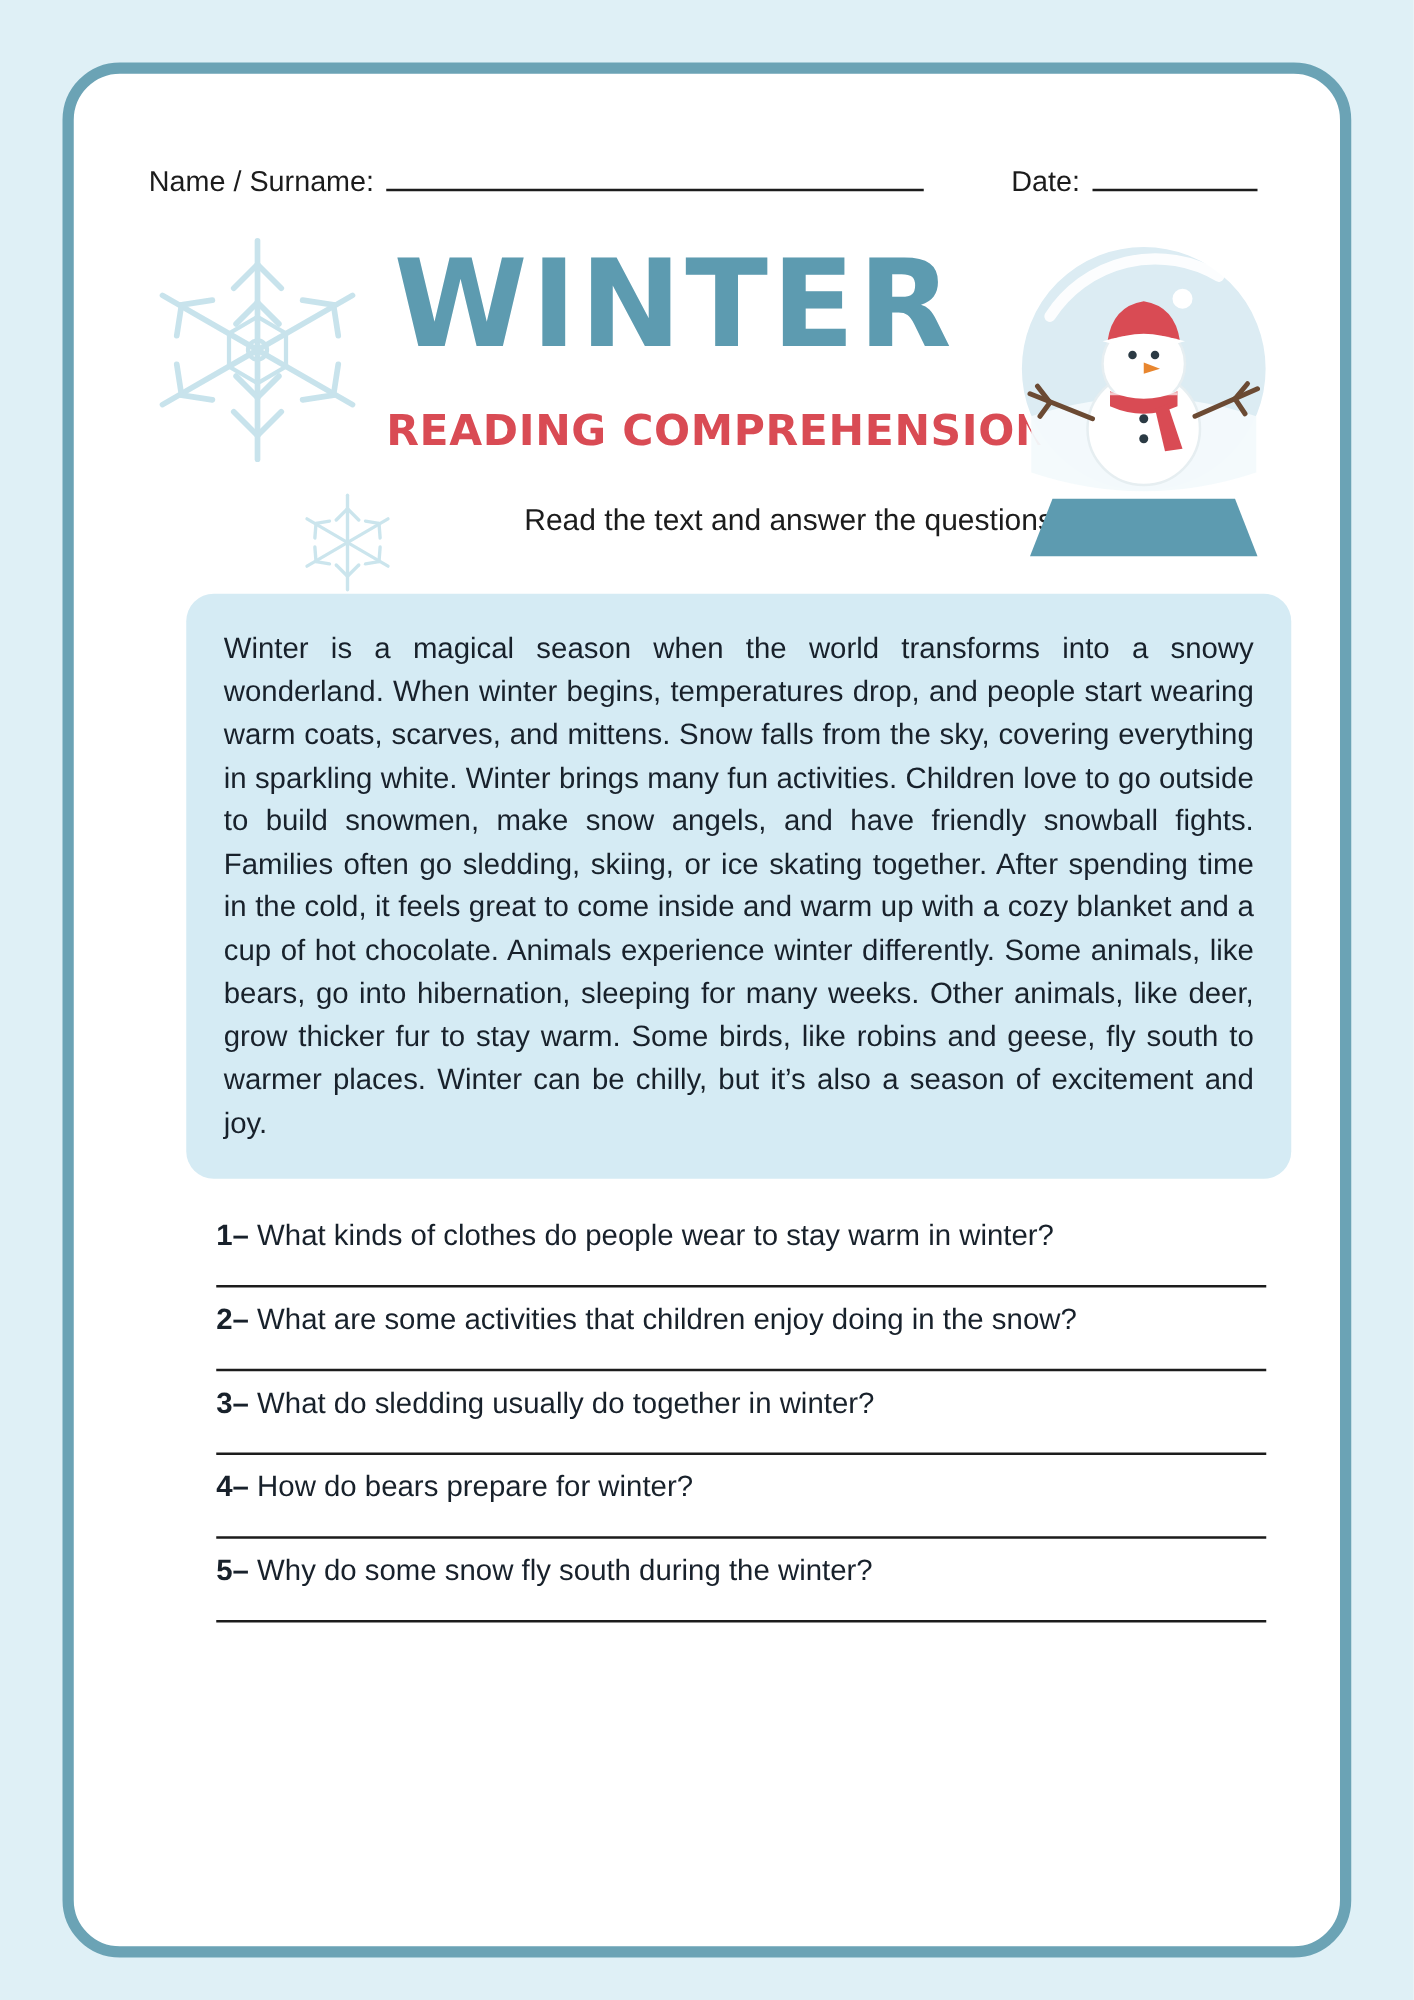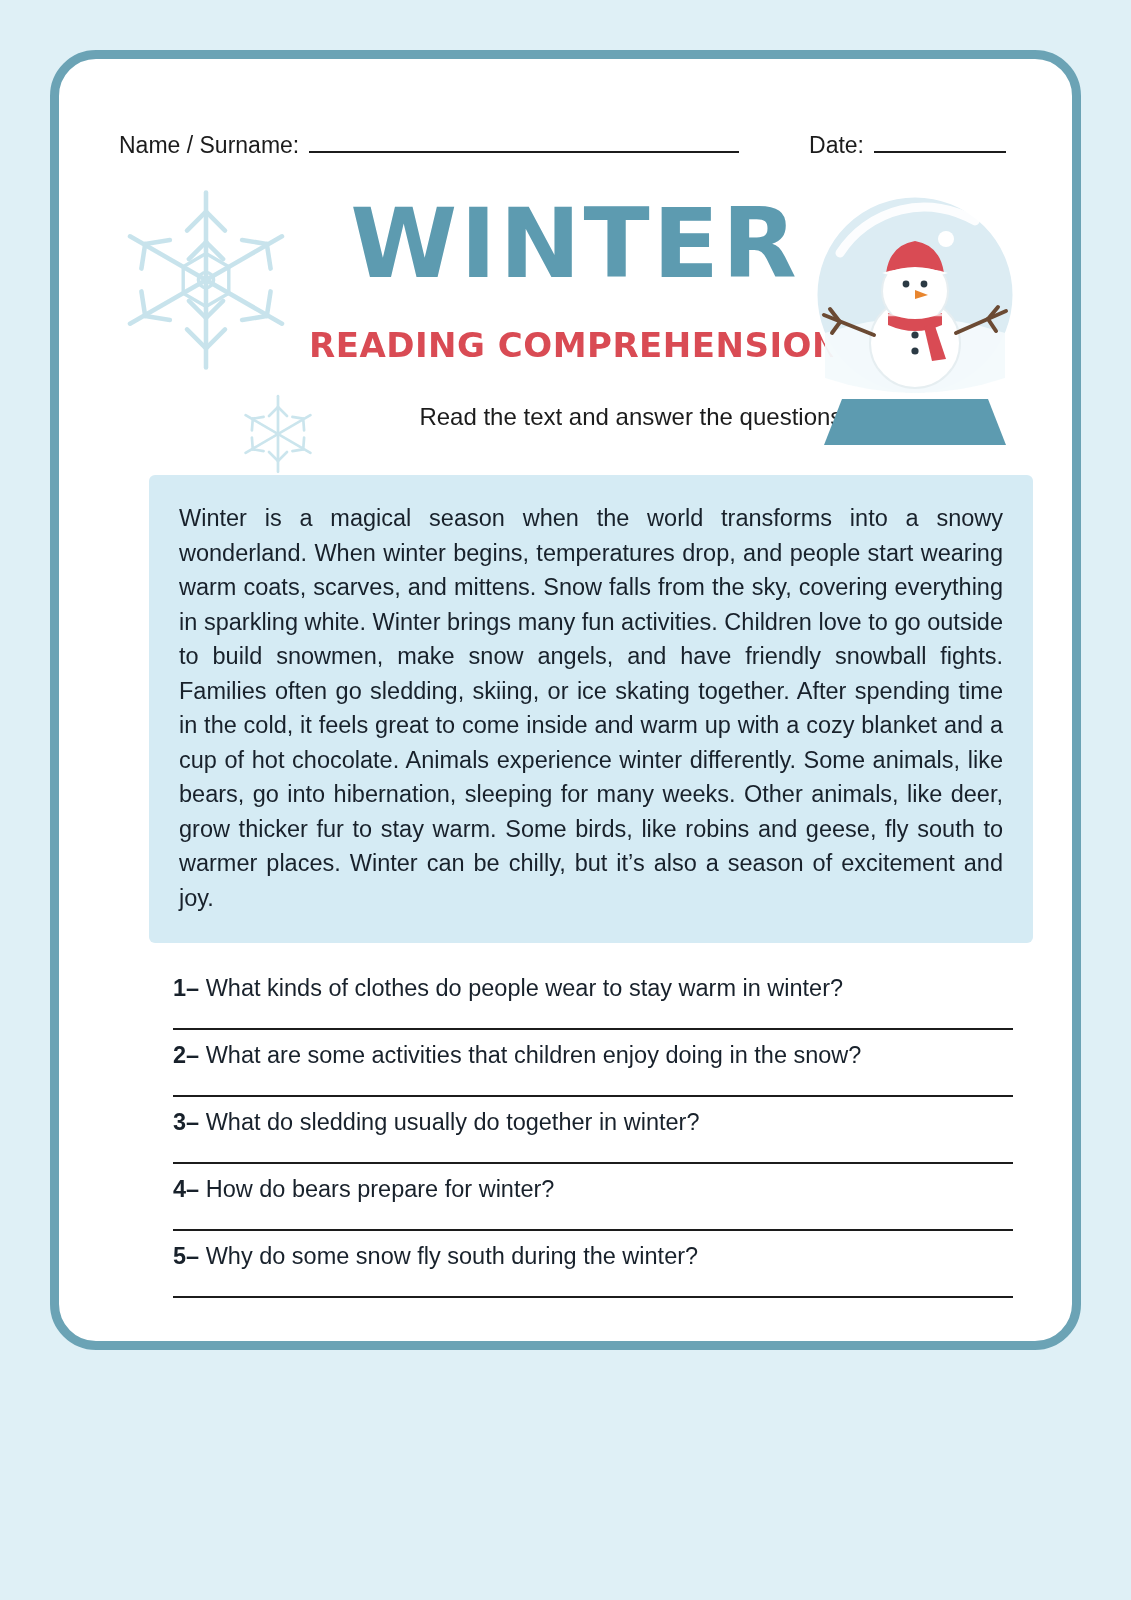--- a/index.html
+++ b/index.html
@@ -12,21 +12,21 @@
     height: 1600px;
     background: #dff0f6;
     font-family: "Liberation Sans", sans-serif;
     overflow: hidden;
   }
   .page-outer {
     position: absolute;
     left: 50px;
     top: 50px;
     width: 1031px;
-    height: 1300px;
+    height: 1516px;
     border: 9px solid #6ba3b5;
     border-radius: 46px;
     background: #ffffff;
   }
   .page-inner {
     position: absolute;
     left: 16px;
     top: 16px;
     right: 16px;
     bottom: 16px;
@@ -80,21 +80,21 @@
     top: 222px;
     width: 90px;
     height: 90px;
     opacity: 0.8;
   }
   .title-main {
     position: absolute;
     left: 240px;
     top: 28px;
     width: 520px;
-    text-align: center;
+    text-align: left;
     font-family: "DejaVu Sans", sans-serif;
     font-weight: bold;
     font-size: 97px;
     letter-spacing: 3px;
     color: #5d9bb0;
     line-height: 1;
   }
   .title-sub {
     position: absolute;
     left: 220px;
@@ -126,21 +126,21 @@
     height: 270px;
   }
 
   
   .passage {
     position: absolute;
     left: 74px;
     top: 400px;
     width: 884px;
     background: #d5ebf4;
-    border-radius: 6px;
+    border-radius: 22px;
     padding: 26px 30px 28px 30px;
   }
   .passage p {
     margin: 0;
     font-size: 23.5px;
     line-height: 34.5px;
     color: #18212b;
     text-align: justify;
     text-justify: inter-word;
     hyphens: none;

